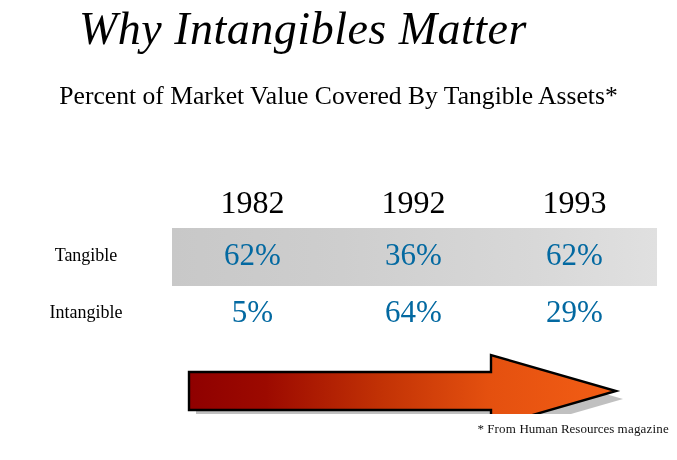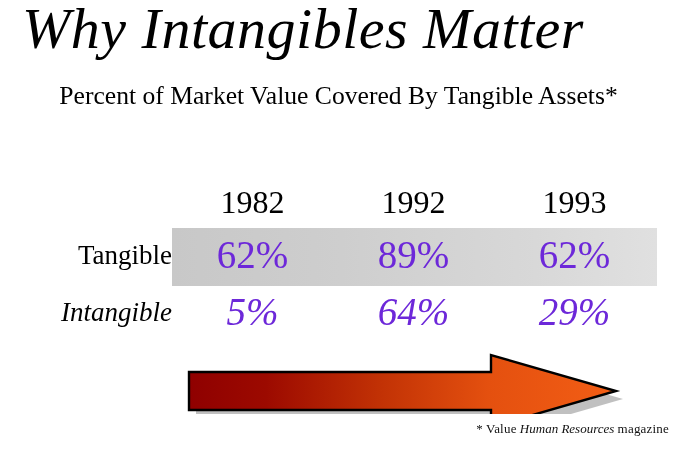--- a/index.html
+++ b/index.html
@@ -27,21 +27,21 @@
   
   #title {
     position: absolute;
     left: 0;
     top: 2px;
     width: 606px;
     text-align: center;
     font-family: "Liberation Serif", "DejaVu Serif", serif;
     font-style: italic;
     font-weight: 400;
-    font-size: 58px;
+    font-size: 46px;
     line-height: 54px;
     letter-spacing: 0.5px;
     white-space: nowrap;
     color: #000;
   }
 
   
   #subtitle {
     position: absolute;
     left: 0;
@@ -102,39 +102,39 @@
     font-size: 32px;
     line-height: 34px;
     font-family: "Liberation Serif", "DejaVu Serif", serif;
     color: #000;
   }
   th.corner { height: 48px; }
 
   td.row-label {
     height: 58px;
     vertical-align: middle;
-    text-align: right;
+    text-align: center;
     padding-right: 14px;
-    font-size: 27px;
+    font-size: 18px;
     line-height: 30px;
     font-family: "Liberation Serif", "DejaVu Serif", serif;
     color: #000;
     white-space: nowrap;
   }
   td.value {
     height: 58px;
     vertical-align: middle;
     text-align: center;
-    font-size: 39px;
+    font-size: 31px;
     line-height: 34px;
     font-family: "Liberation Serif", "DejaVu Serif", serif;
-    color: #6d28d9;
+    color: #0369a1;
   }
   tr.row-intangible td.row-label,
-  tr.row-intangible td.value { height: 56px; font-style: italic; }
+  tr.row-intangible td.value { height: 56px; }
 
   
   #arrow {
     position: absolute;
     left: 178px;
     top: 348px;
     width: 452px;
     height: 66px;
   }
   #arrow svg { display: block; }
@@ -145,21 +145,21 @@
     left: 0;
     top: 420px;
     width: 669px;
     text-align: right;
     font-size: 13px;
     line-height: 18px;
     font-family: "Liberation Serif", "DejaVu Serif", serif;
     color: #111;
     white-space: nowrap;
   }
-  #footnote .ital { font-style: italic; }
+  #footnote .ital { }
   #footnote .sp { letter-spacing: 0.2px; }
 </style>
 </head>
 <body>
 
 <div id="slide">
 
   <div id="title">Why Intangibles Matter</div>
 
   <div id="subtitle">Percent of Market Value Covered By Tangible Assets*</div>
@@ -182,21 +182,21 @@
           <th class="year-head">1982</th>
           <th class="year-head">1992</th>
           <th class="year-head">1993</th>
           <th class="corner"></th>
         </tr>
       </thead>
       <tbody>
         <tr class="row-tangible">
           <td class="row-label">Tangible</td>
           <td class="value">62%</td>
-          <td class="value">89%</td>
+          <td class="value">36%</td>
           <td class="value">62%</td>
           <td></td>
         </tr>
         <tr class="row-intangible">
           <td class="row-label">Intangible</td>
           <td class="value">5%</td>
           <td class="value">64%</td>
           <td class="value">29%</td>
           <td></td>
         </tr>
@@ -217,18 +217,18 @@
       </defs>
 
       <polygon points="14,28 316,28 316,11 441,47 316,83 316,66 14,66" fill="#9e9e9e" opacity="0.65" transform="translate(4,4)"></polygon>
 
       <polygon points="11,24 313,24 313,7 438,43 313,79 313,62 11,62" fill="url(#arrowGrad)" stroke="#000000" stroke-width="2.4" stroke-linejoin="miter"></polygon>
     </svg>
   </div>
 
   <div id="footnote">
     <span>*</span>
-    <span class="sp">Value</span>
+    <span class="sp">From</span>
     <span class="ital">Human Resources</span>
     <span class="sp">magazine</span>
   </div>
 
 </div>
 
 </body></html>

